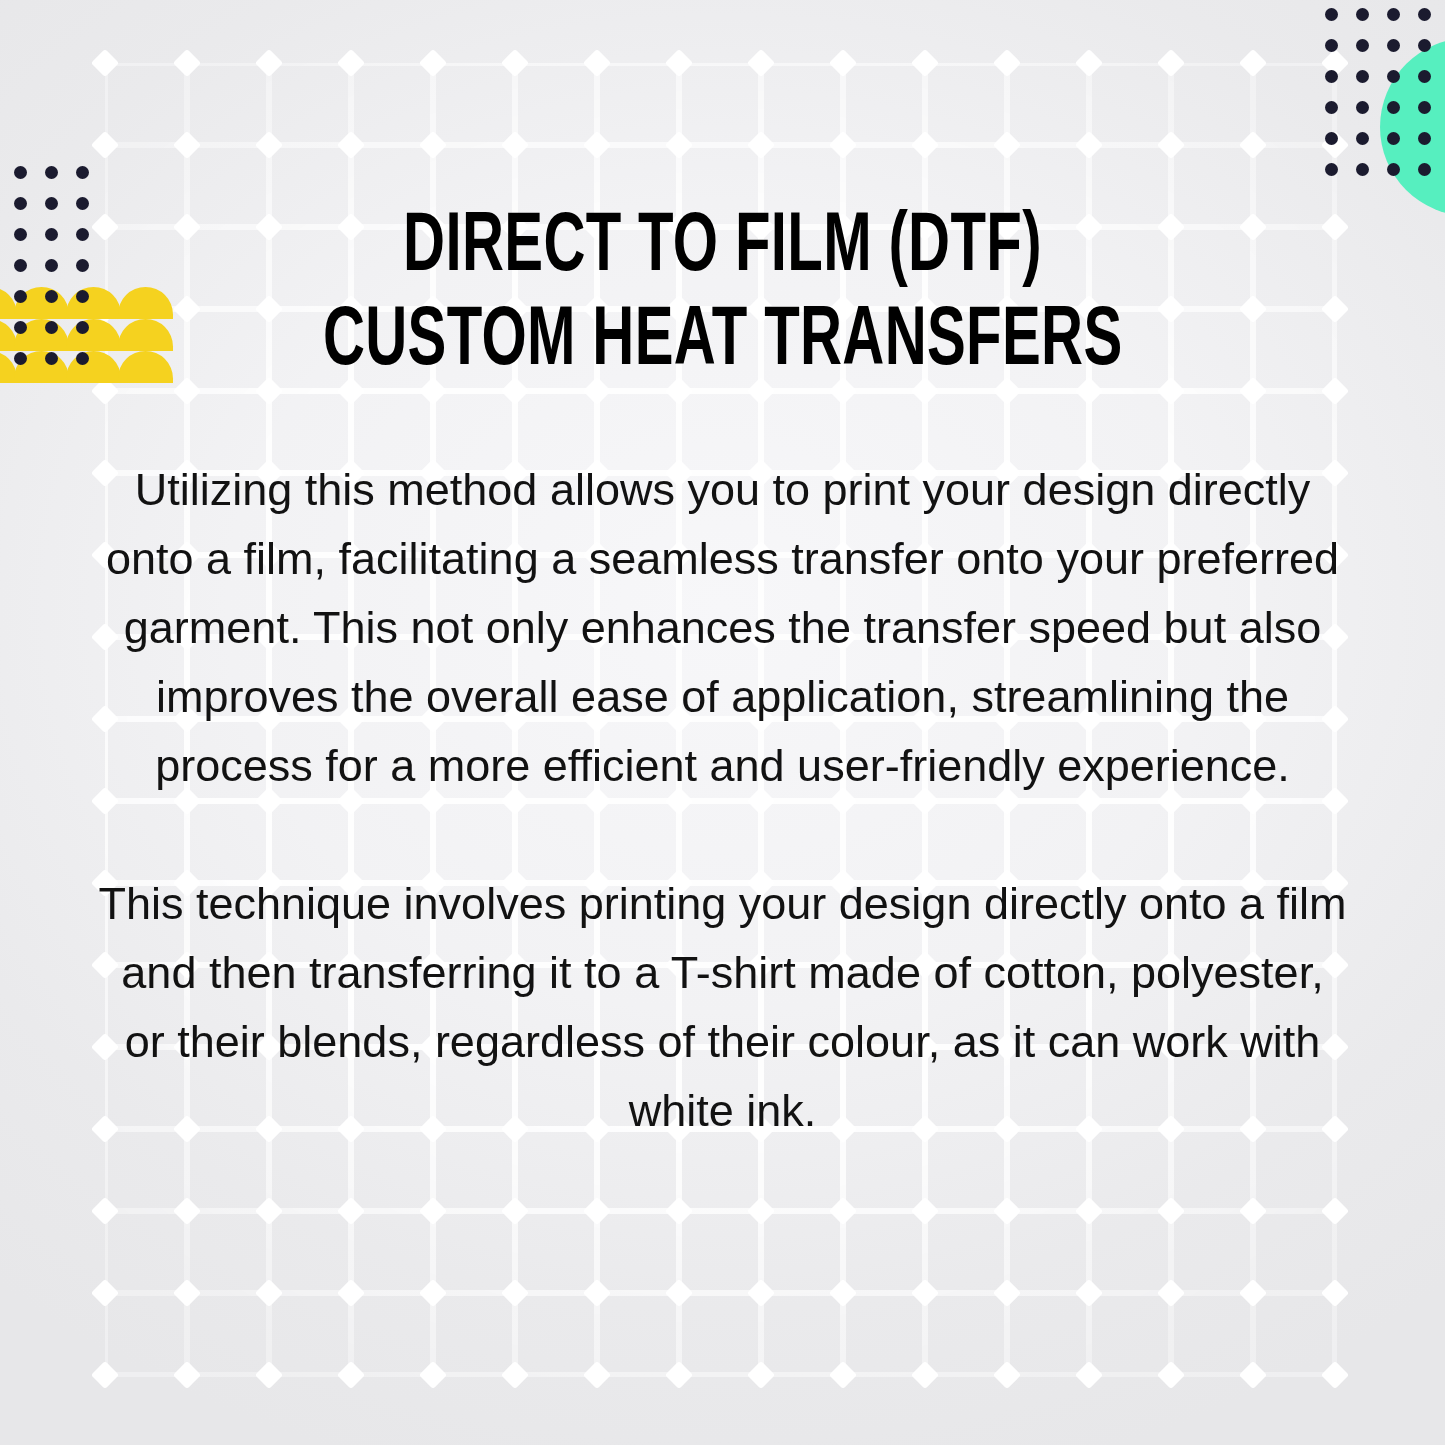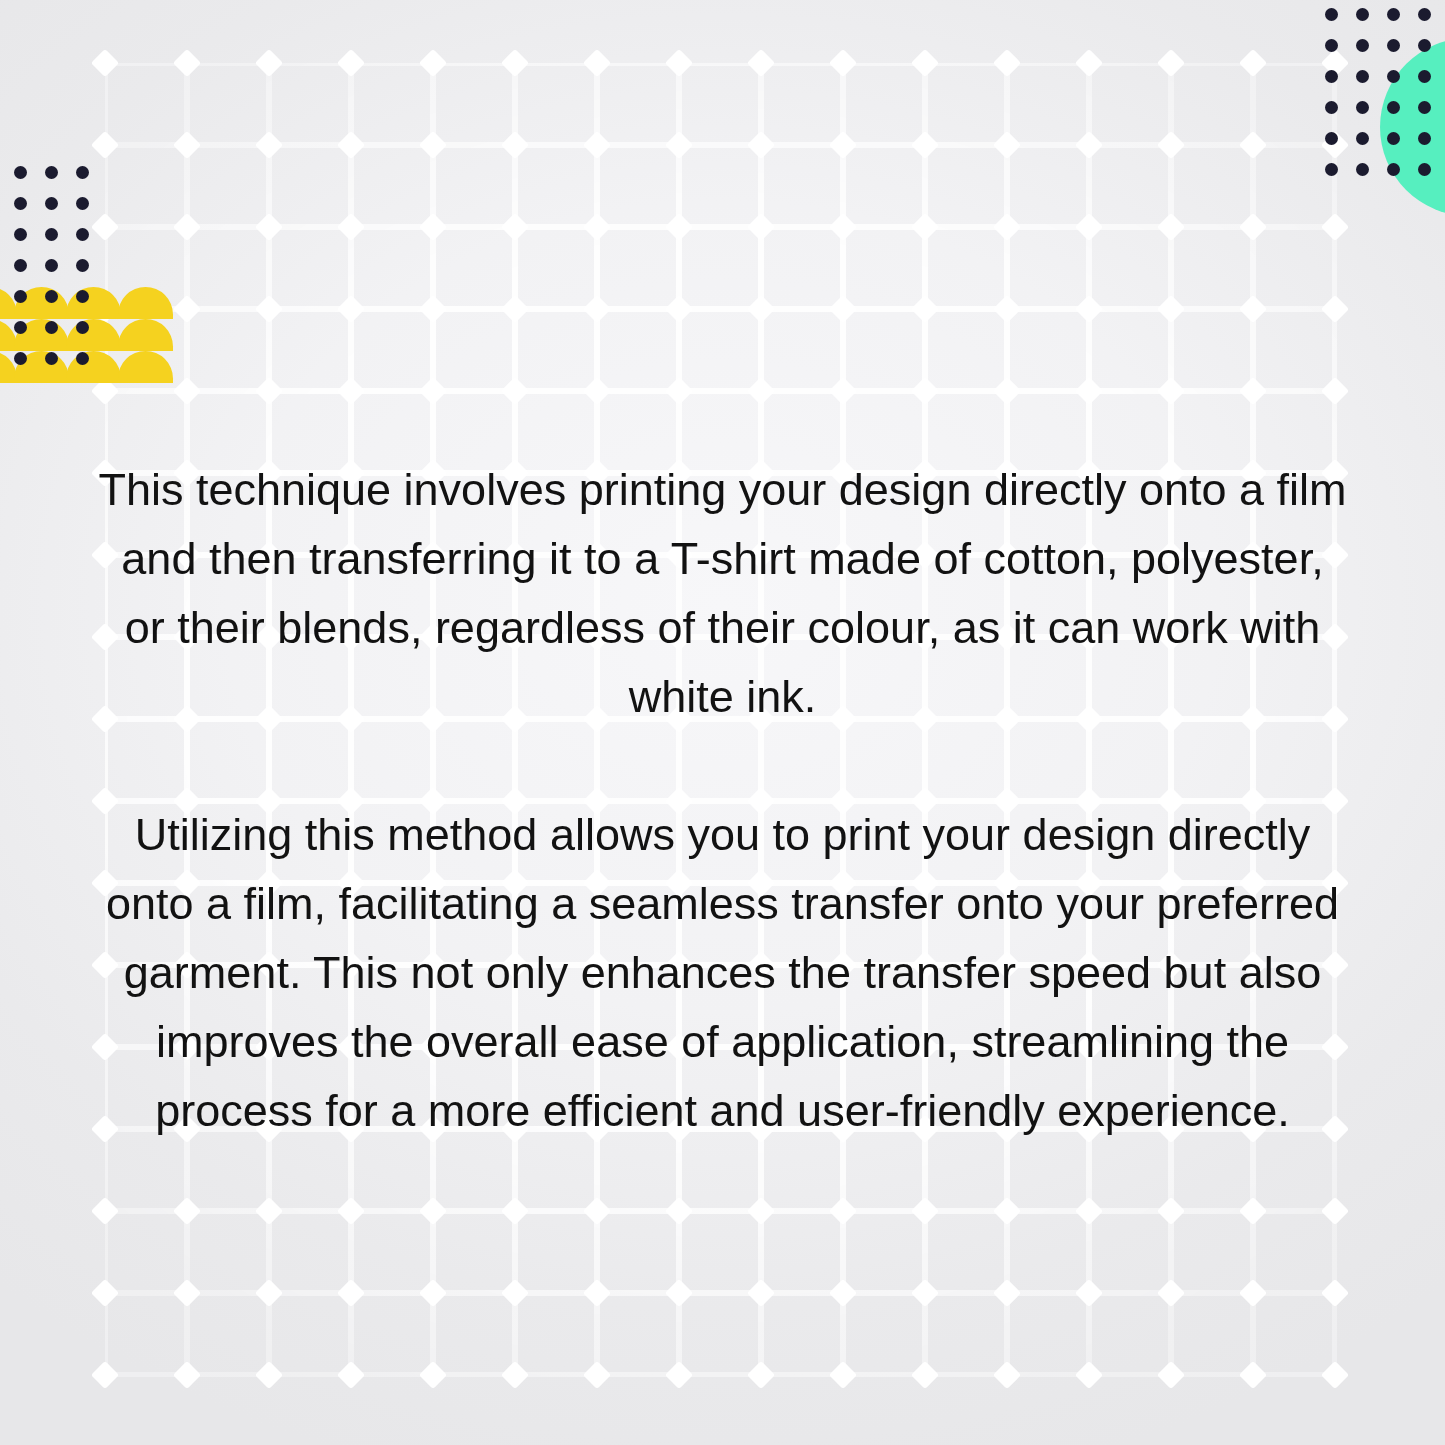--- a/index.html
+++ b/index.html
@@ -471,19 +471,23 @@
         <div class="semi" style="left: 156px;"></div>
       </div>
       <div class="semi-row">
         <div class="semi" style="left: 0px;"></div>
         <div class="semi" style="left: 52px;"></div>
         <div class="semi" style="left: 104px;"></div>
         <div class="semi" style="left: 156px;"></div>
       </div>
     </div>
 
+  <h1 class="headline">
+    <span class="hl-line" style="display: inline-block; transform: scaleX(0.692042); transform-origin: center center;">DIRECT TO FILM (DTF)</span>
+    <span class="hl-line" style="display: inline-block; transform: scaleX(0.692042); transform-origin: center center;">CUSTOM HEAT TRANSFERS</span>
+  </h1>
 
   <div class="body-copy">
+    <p>Utilizing this method allows you to print your design directly onto a film, facilitating a seamless transfer onto your preferred garment. This not only enhances the transfer speed but also improves the overall ease of application, streamlining the process for a more efficient and user-friendly experience.</p>
     <p>This technique involves printing your design directly onto a film and then transferring it to a T-shirt made of cotton, polyester, or their blends, regardless of their colour, as it can work with white ink.</p>
-    <p>Utilizing this method allows you to print your design directly onto a film, facilitating a seamless transfer onto your preferred garment. This not only enhances the transfer speed but also improves the overall ease of application, streamlining the process for a more efficient and user-friendly experience.</p>
   </div>
 
 </div>
 
 </body></html>

